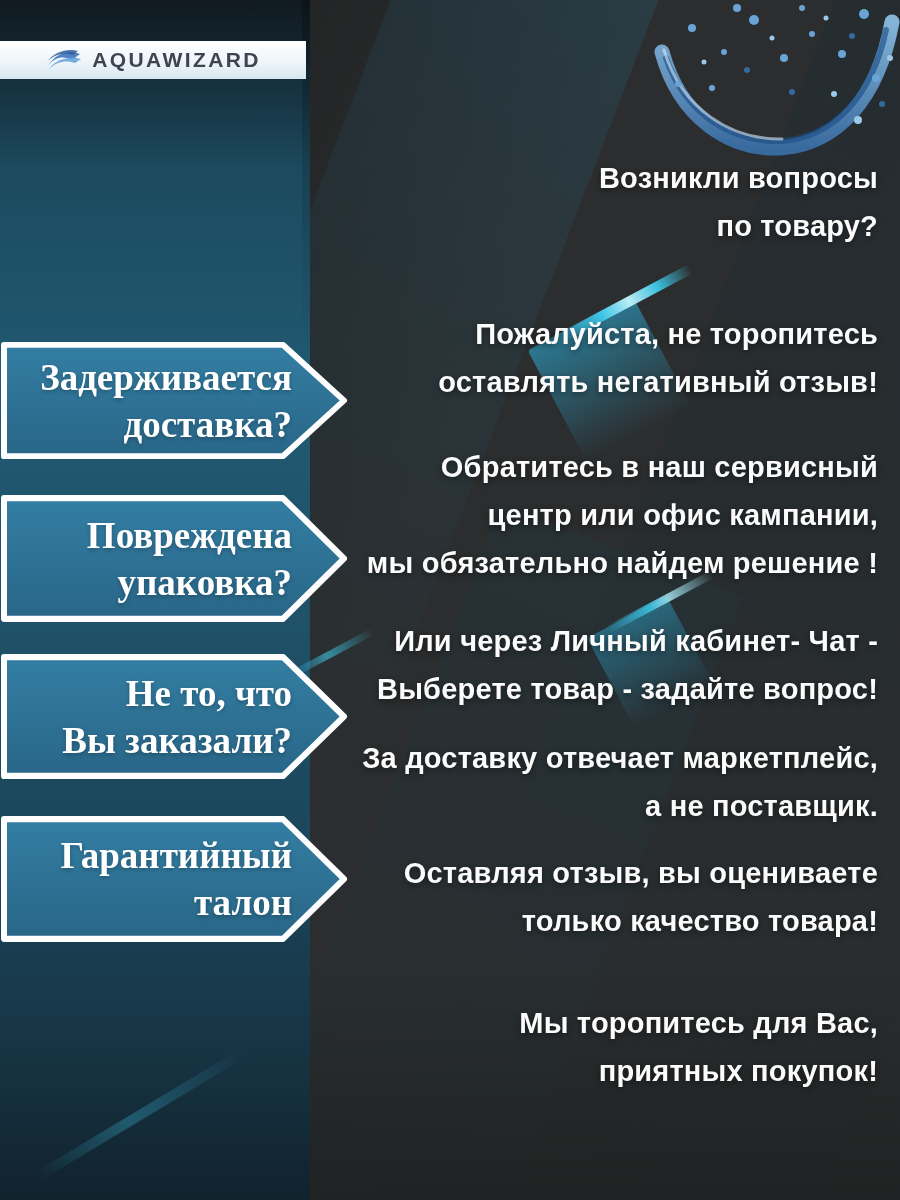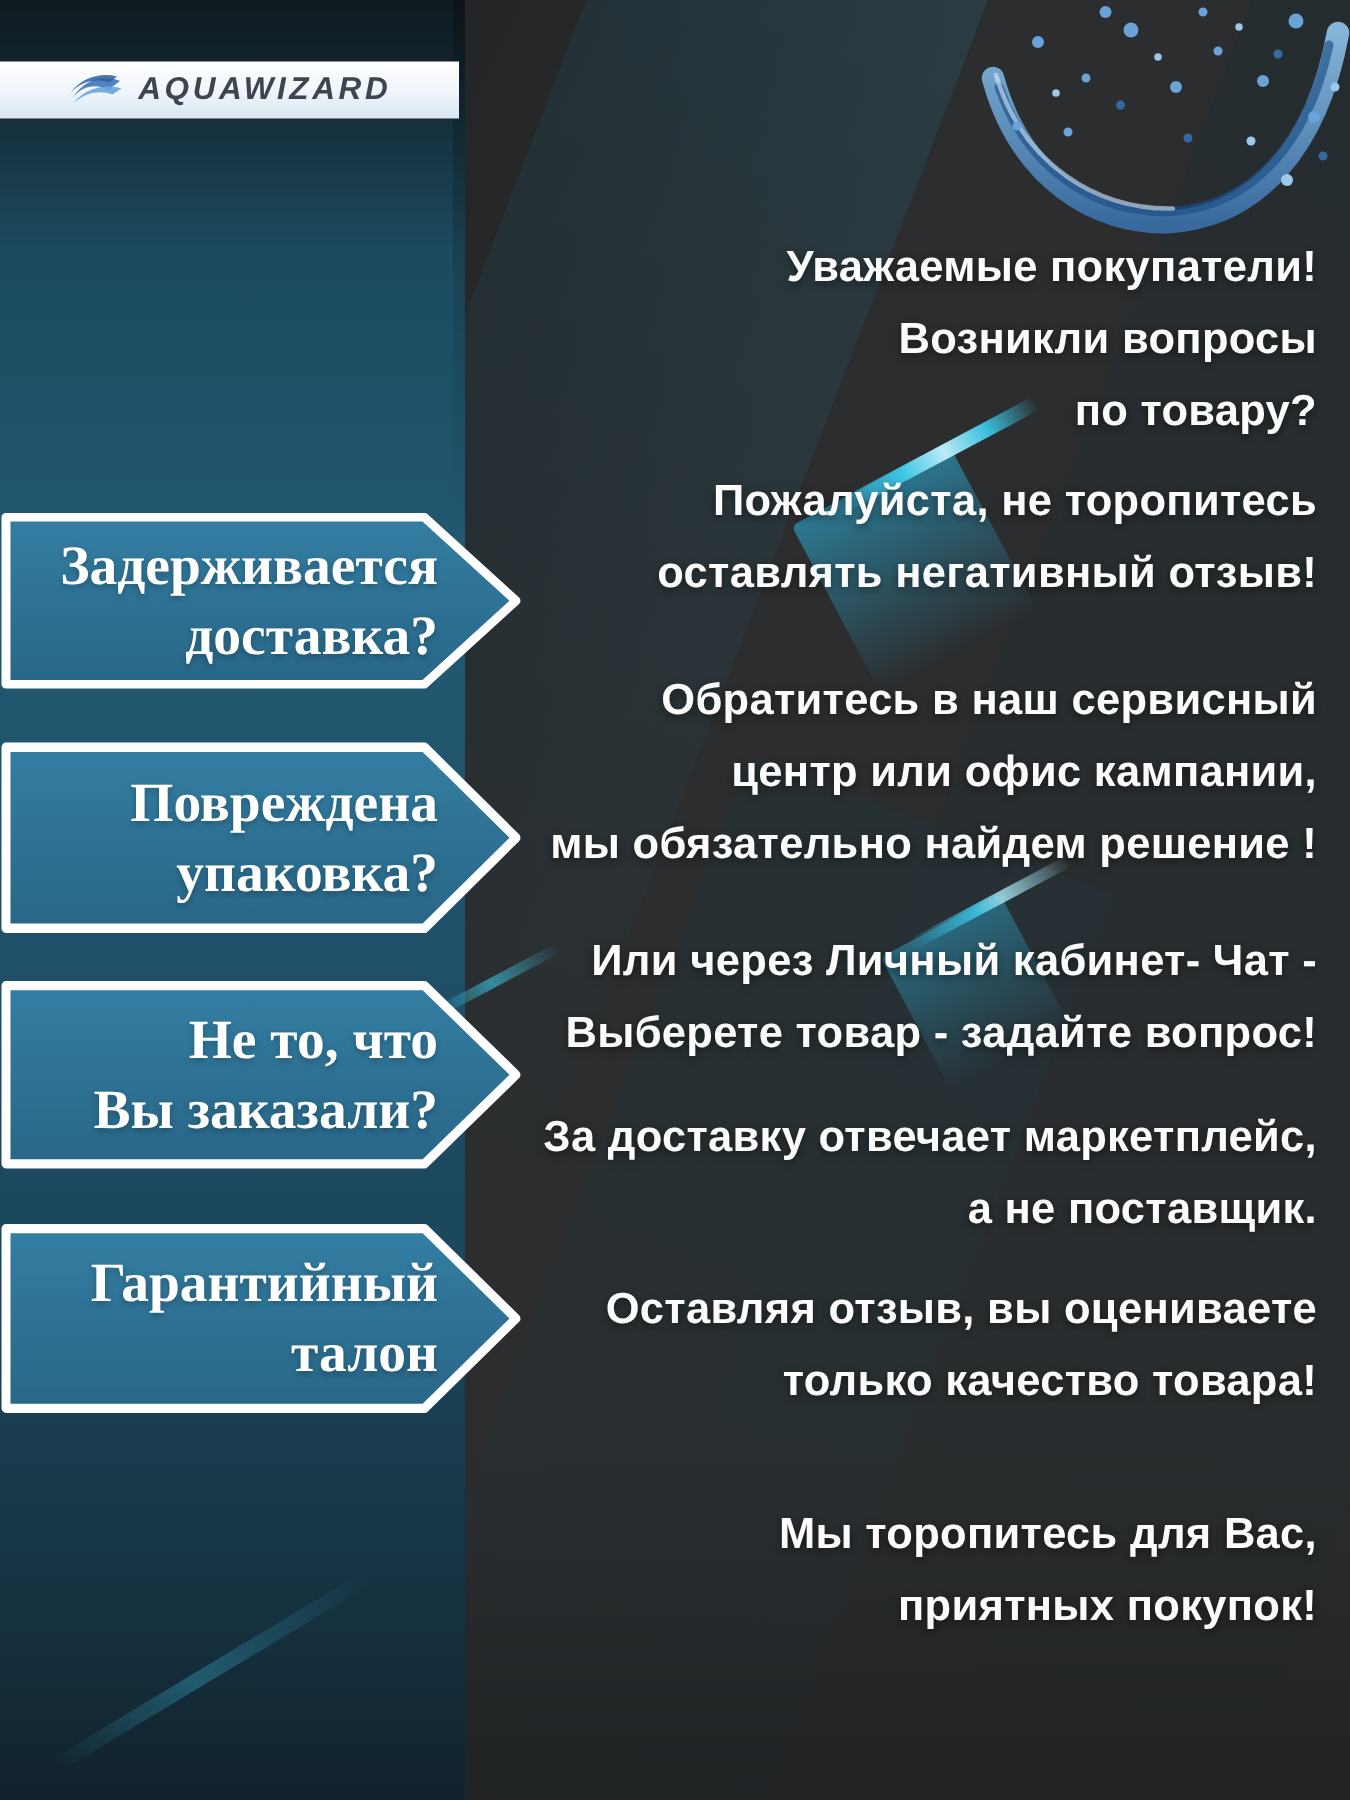--- a/index.html
+++ b/index.html
@@ -34,21 +34,21 @@
     background:linear-gradient(90deg,transparent,#3ec9ea 40%,#aeeefb 58%,transparent);}
   .w2{left:610px;top:610px;width:90px;height:120px;transform:rotate(-28deg);
     background:linear-gradient(180deg,rgba(45,152,188,.55),rgba(45,152,188,0) 85%);}
   .s3{left:284px;top:650px;width:95px;height:7px;transform:rotate(-28deg);opacity:.6;
     background:linear-gradient(90deg,transparent,#3ec9ea 45%,transparent);}
   .s4{left:20px;top:1110px;width:240px;height:10px;transform:rotate(-31deg);opacity:.3;
     background:linear-gradient(90deg,transparent,#3ec9ea 45%,transparent);}
   
   .logo-strip{position:absolute;left:0;top:41px;width:306px;height:38px;
     background:linear-gradient(180deg,#ffffff 0%,#eef5fa 55%,#d9e6f0 100%);
-    display:flex;align-items:center;justify-content:center;gap:9px;font-style:italic;}
+    display:flex;align-items:center;justify-content:center;gap:9px;}
   .logo-text{font-size:21px;font-weight:700;letter-spacing:2.4px;color:#3e4550;}
   
   .banner{position:absolute;left:0;width:348px;}
   .banner svg{position:absolute;inset:0;width:100%;height:100%;}
   .banner .txt{position:relative;height:100%;display:flex;flex-direction:column;
     justify-content:center;align-items:flex-end;padding-right:56px;box-sizing:border-box;
     font-family:"Liberation Serif",serif;font-weight:700;color:#ffffff;
     font-size:37px;line-height:47px;text-shadow:0 2px 4px rgba(0,0,0,.25);}
   .b0{top:341px;height:119px;}
   .b1{top:494px;height:129px;}
@@ -171,21 +171,20 @@
     <svg viewBox="0 0 348 124" preserveAspectRatio="none">
       <polygon points="4,4 283,4 344,62 283,120 4,120" fill="url(#bf0)" stroke="#ffffff" stroke-width="6" stroke-linejoin="round"></polygon>
     </svg>
     <div class="txt">
       <div>Гарантийный</div>
       <div>талон</div>
     </div>
   </div>
 
   <div class="msg m0">
-    <div>Уважаемые покупатели!</div>
     <div>Возникли вопросы</div>
     <div>по товару?</div>
   </div>
   <div class="msg m1">
     <div>Пожалуйста, не торопитесь</div>
     <div>оставлять негативный отзыв!</div>
   </div>
   <div class="msg m2">
     <div>Обратитесь в наш сервисный</div>
     <div>центр или офис кампании,</div>

